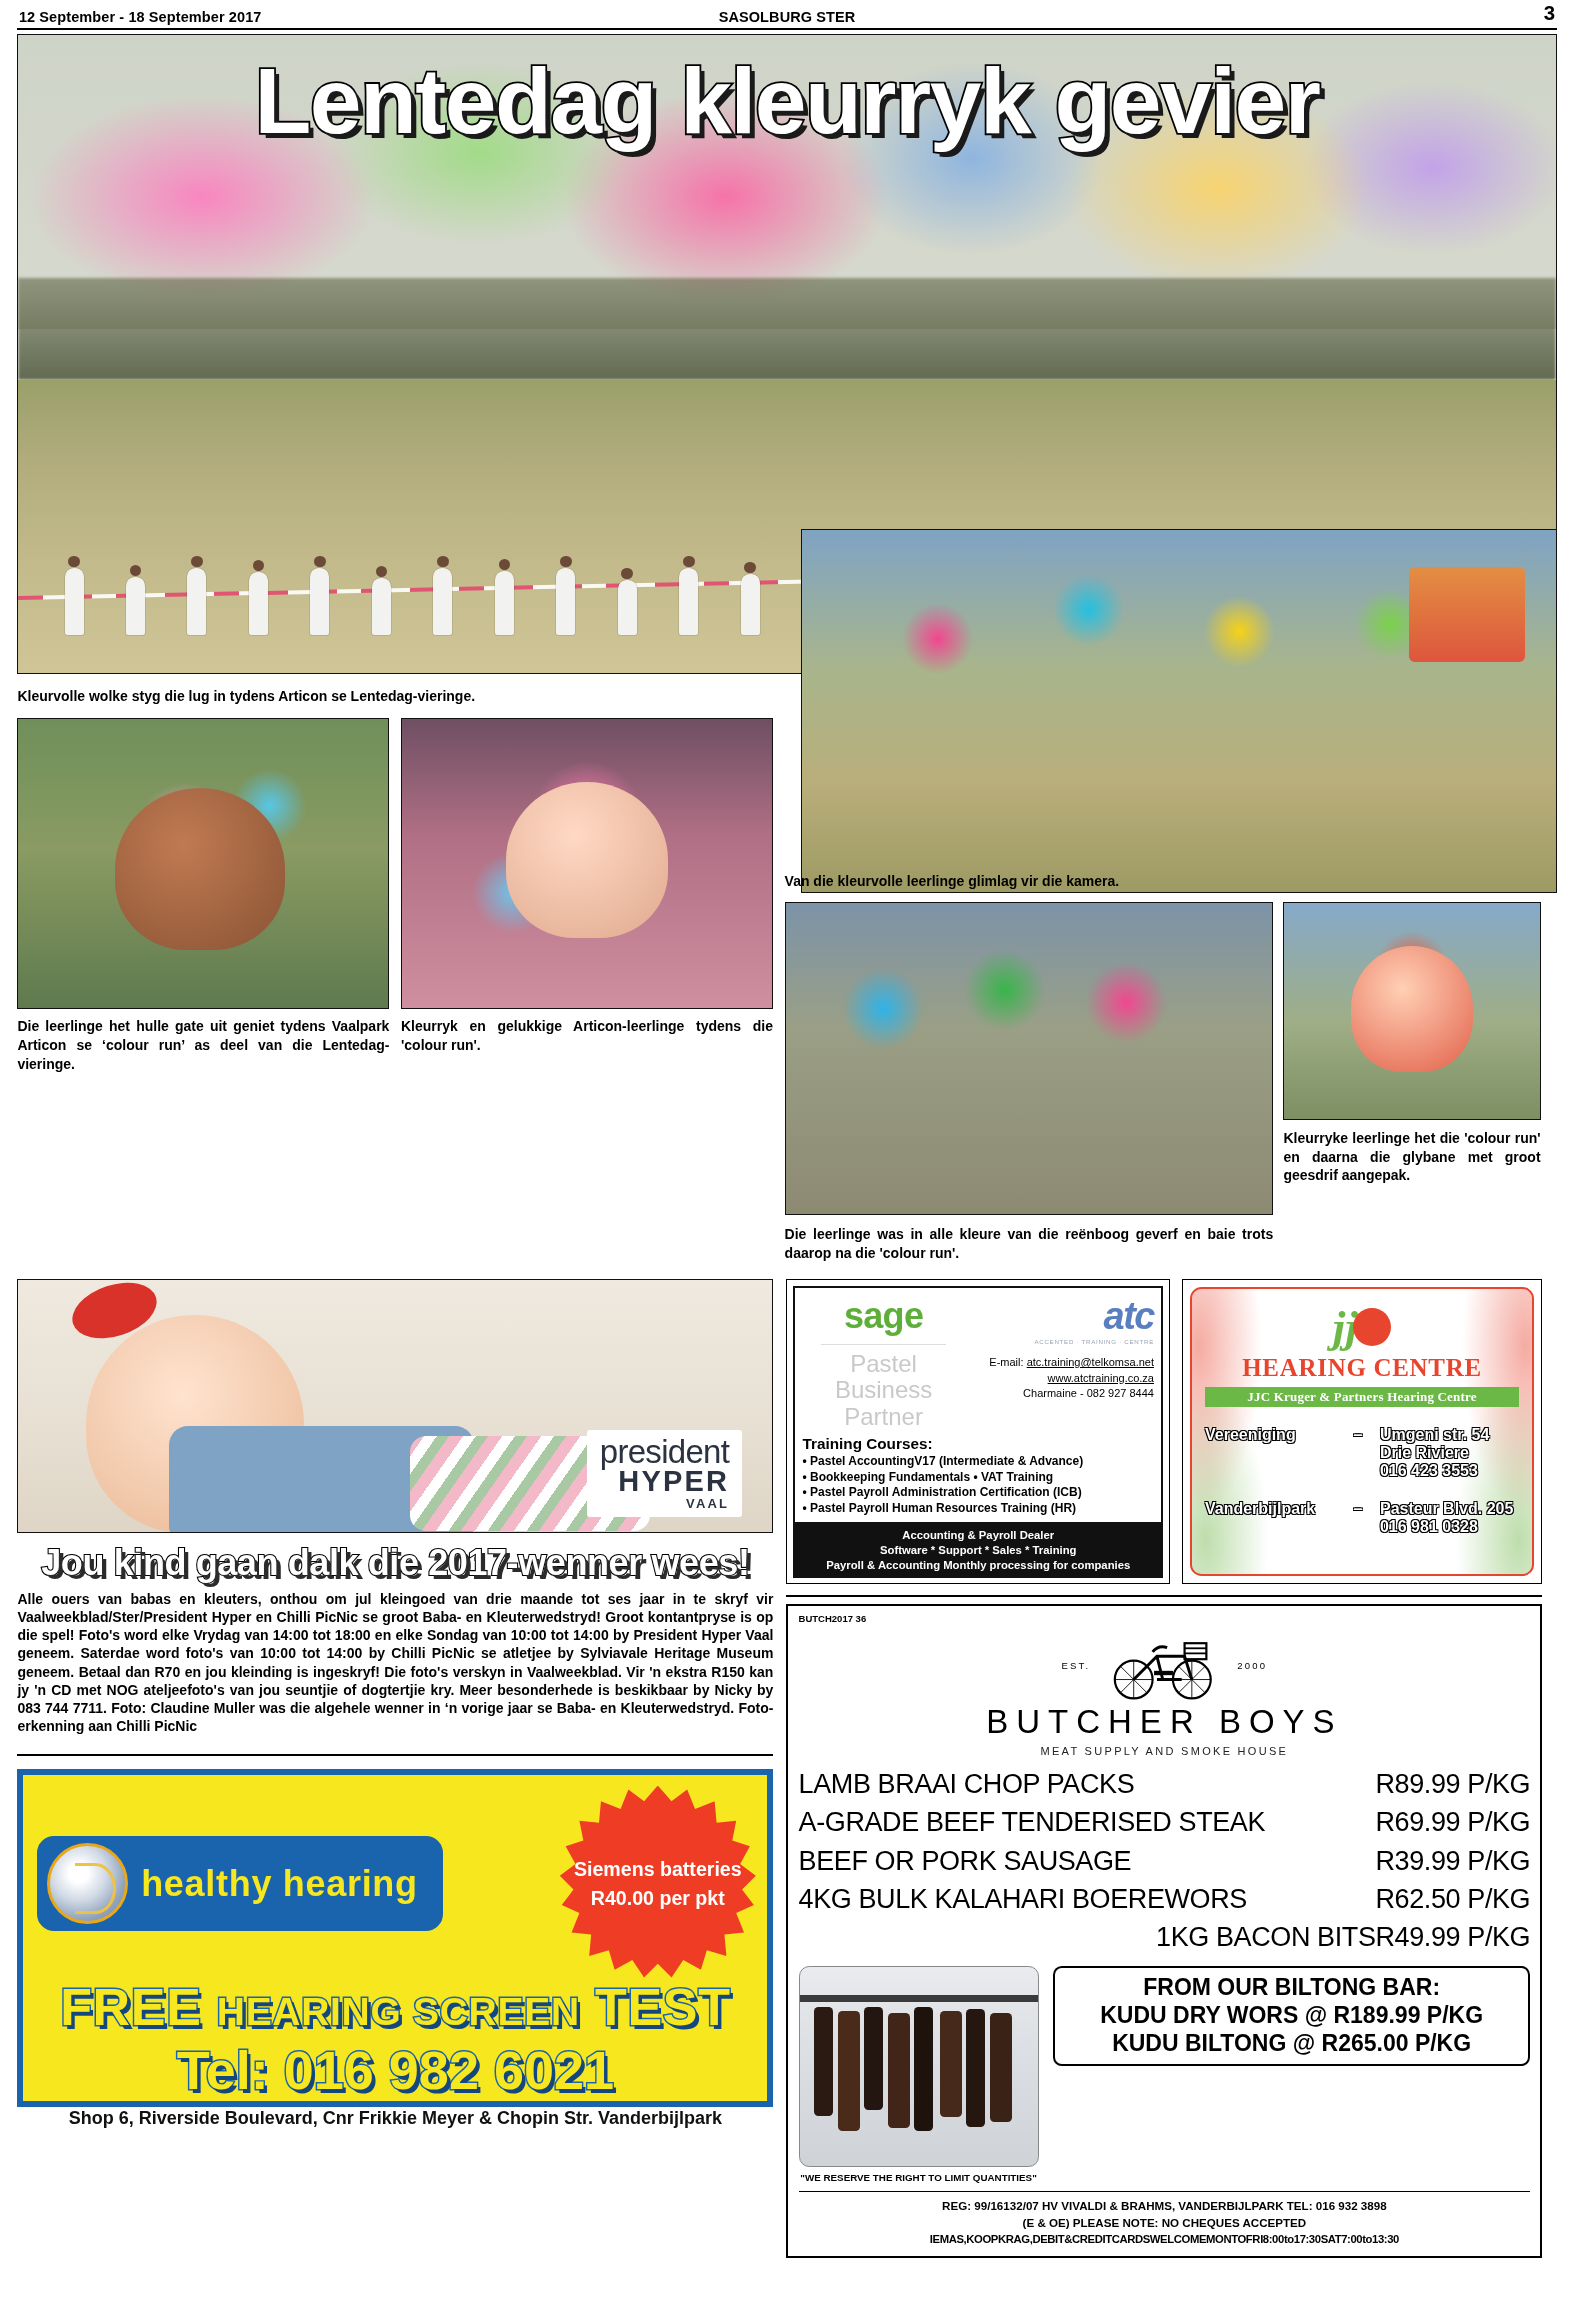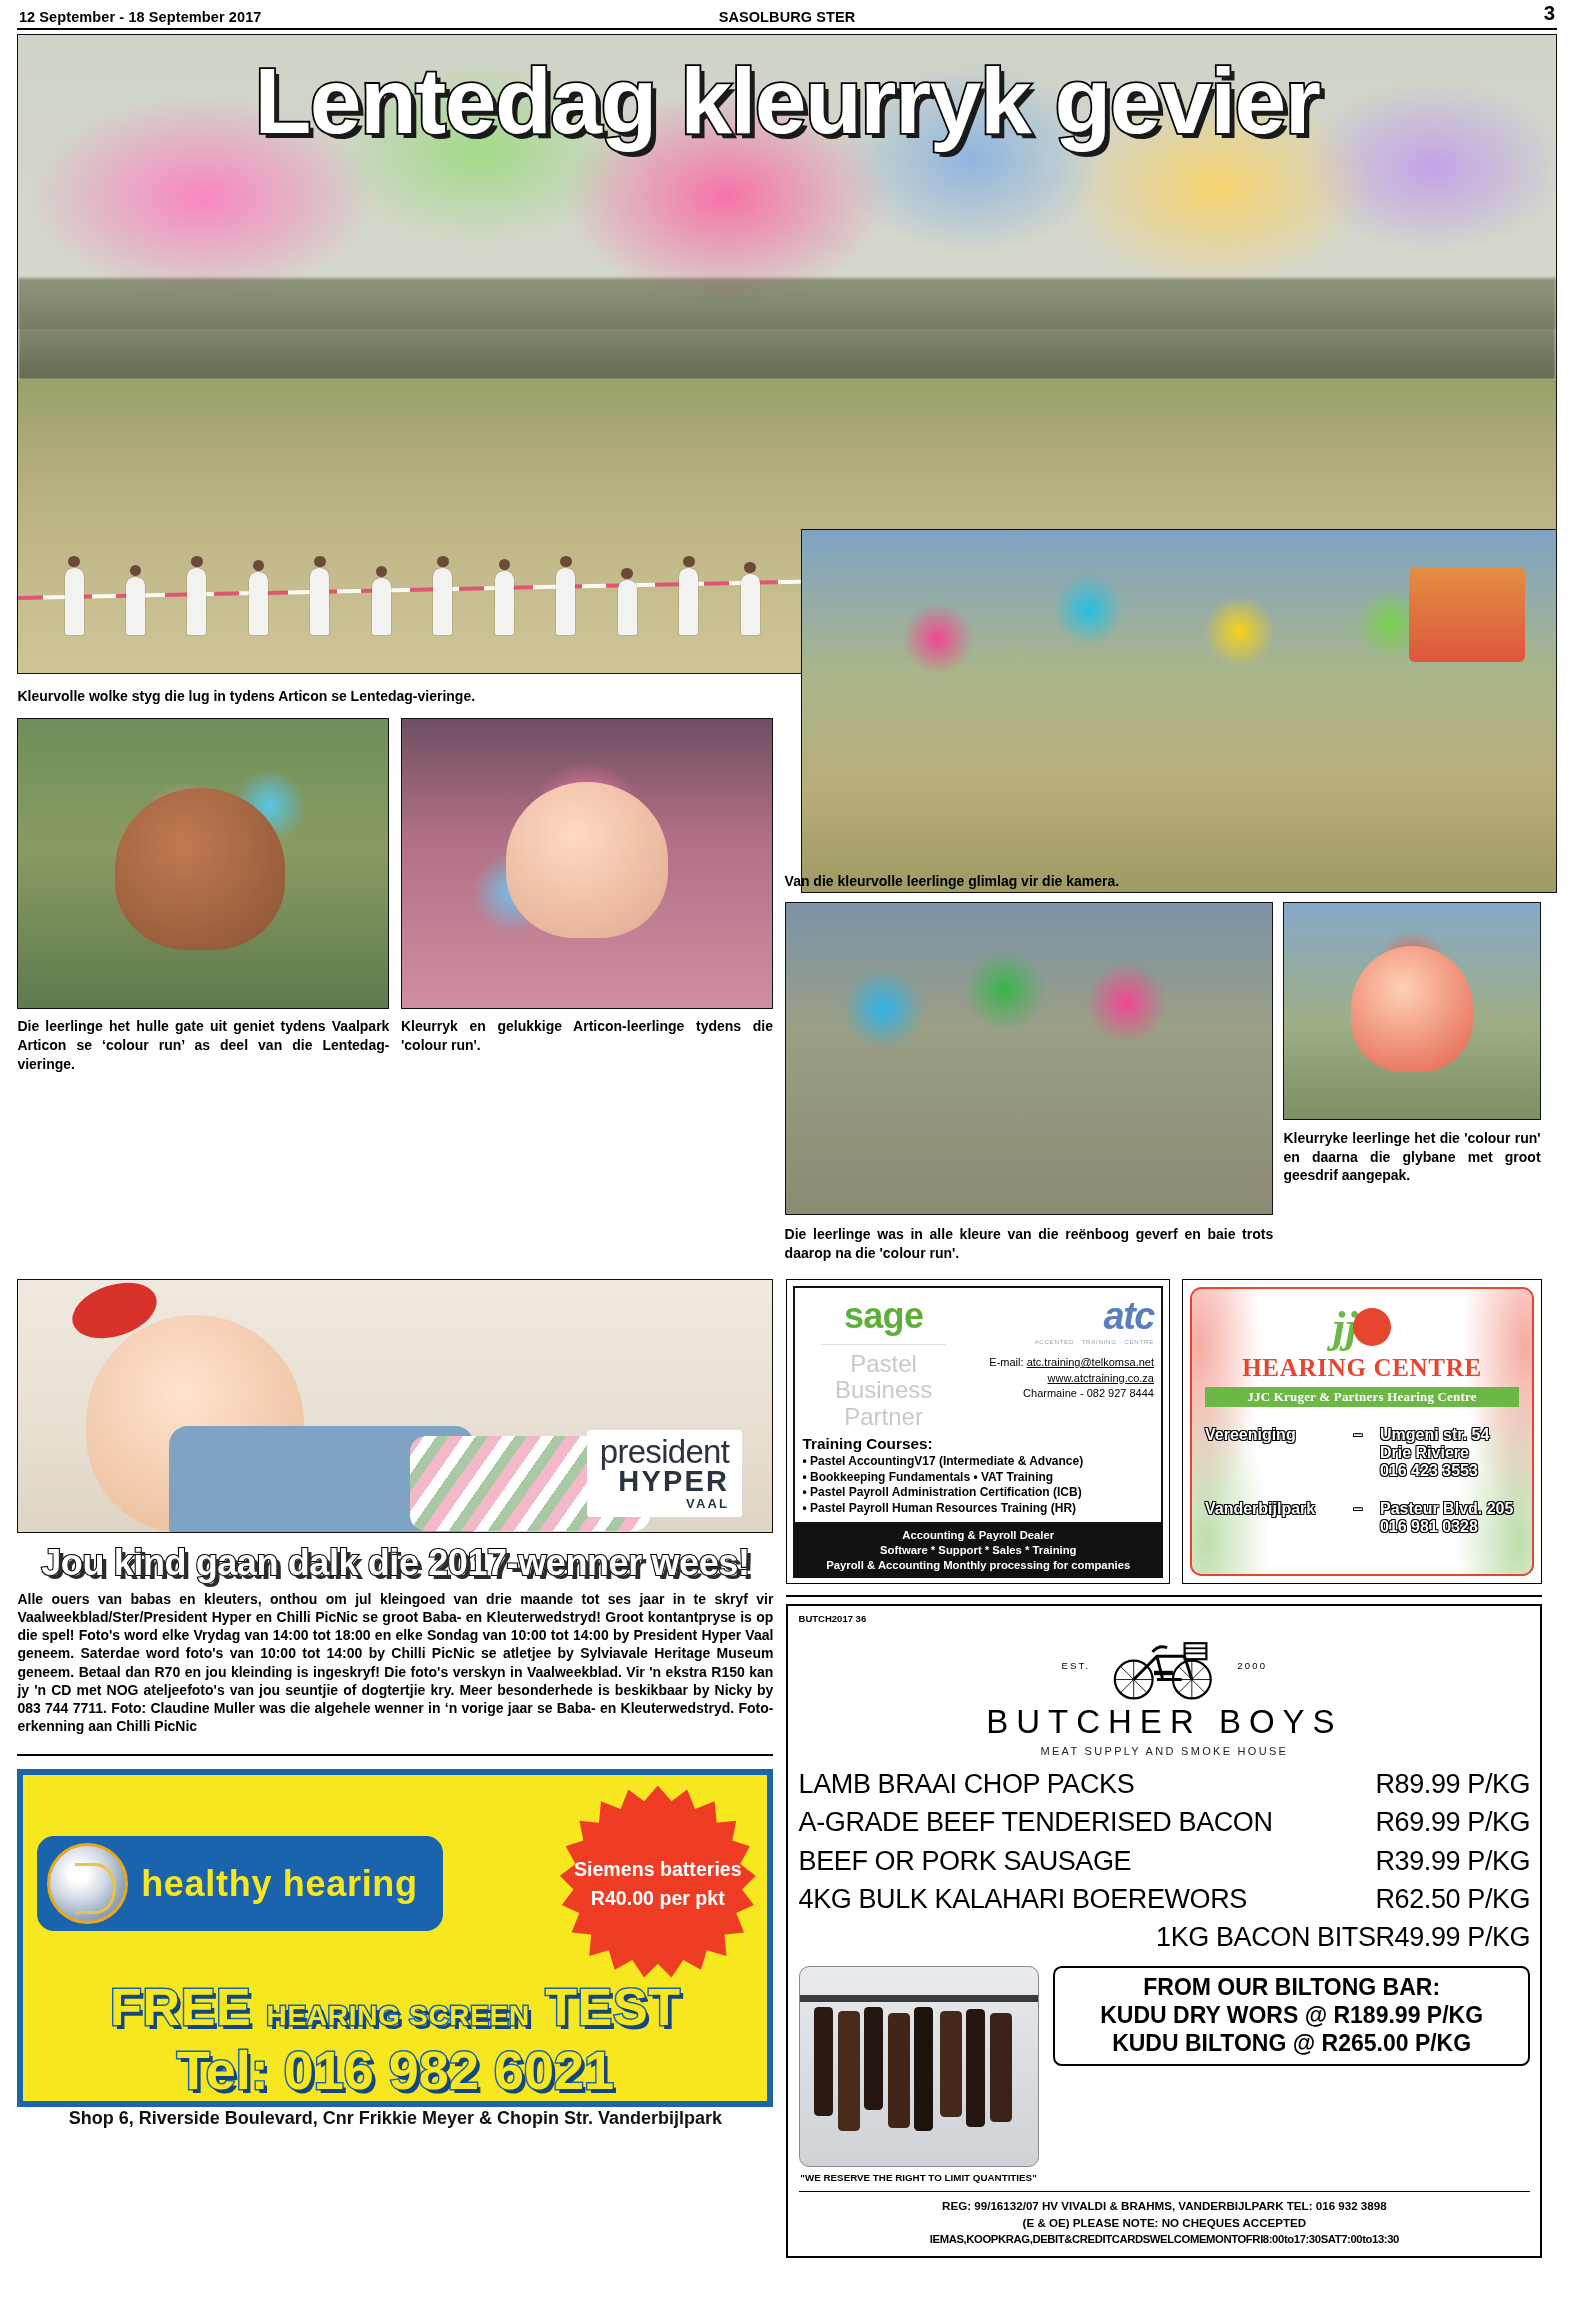--- a/index.html
+++ b/index.html
@@ -142,21 +142,21 @@
      background: radial-gradient(circle at 38% 36%, #ffffff 0 14%, #cfd8e4 42%, #8fa3bb 70%, #6d819b 100%);
      border:3.6px solid #e9a81c; position:relative; }
   .hh-ear::after{content:"";position:absolute;left:25px;top:17.4px;width:38px;height:45px;border-radius:0 60% 60% 0;
      border-right:3.6px solid #f0c243;border-top:3.6px solid #f0c243;border-bottom:3.6px solid #f0c243;}
   .starburst { width:196px; height:196px; background:#ef3c24; position:relative;
      clip-path: polygon(50% 0%,57% 8%,65% 2%,69% 12%,79% 8%,80% 19%,90% 18%,88% 28%,97% 31%,92% 40%,100% 46%,93% 53%,99% 61%,90% 65%,94% 75%,84% 76%,85% 87%,75% 84%,72% 94%,63% 89%,57% 98%,50% 91%,43% 98%,37% 89%,28% 94%,25% 84%,15% 87%,16% 76%,6% 75%,10% 65%,1% 61%,7% 53%,0% 46%,8% 40%,3% 31%,12% 28%,10% 18%,20% 19%,21% 8%,31% 12%,35% 2%,43% 8%);
      display:flex; flex-direction:column; align-items:center; justify-content:center; }
   .starburst b { color:#fff; font-size:19.6px; font-weight:bold; line-height:1.45; display:block; text-align:center; }
   .hh-free { text-align:center; color:#f7e71e; -webkit-text-stroke:2.9px #1a63ad; paint-order: stroke fill;
      font-weight:bold; font-size:52px; letter-spacing:0.7px; text-shadow:3.6px 3.6px 0 #14477d; }
-  .hh-free .sm { font-size:28px; }
+  .hh-free .sm { font-size:39px; }
   .hh-tel { text-align:center; color:#f7e71e; -webkit-text-stroke:2.9px #1a63ad; paint-order: stroke fill;
      font-weight:bold; font-size:54px; text-shadow:3.6px 3.6px 0 #14477d; }
   .hh-addr { text-align:center; font-weight:bold; font-size:18px; color:#111; }
 
   hr.rule { border:0; border-top:2.2px solid #000; }
 </style>
 </head>
 <body>
 
 <div class="page">
@@ -420,21 +420,21 @@
 
         <div class="bb-name">BUTCHER BOYS</div>
         <div class="bb-sub" style="margin-top:4.4px;">MEAT SUPPLY AND SMOKE HOUSE</div>
 
         <div style="margin-top:11.6px;">
           <div class="row" style="justify-content:space-between;margin-bottom:7.3px;">
             <div class="bb-item">LAMB BRAAI CHOP PACKS</div>
             <div class="bb-price">R89.99 P/KG</div>
           </div>
           <div class="row" style="justify-content:space-between;margin-bottom:7.3px;">
-            <div class="bb-item">A-GRADE BEEF TENDERISED BACON</div>
+            <div class="bb-item">A-GRADE BEEF TENDERISED STEAK</div>
             <div class="bb-price">R69.99 P/KG</div>
           </div>
           <div class="row" style="justify-content:space-between;margin-bottom:7.3px;">
             <div class="bb-item">BEEF OR PORK SAUSAGE</div>
             <div class="bb-price">R39.99 P/KG</div>
           </div>
           <div class="row" style="justify-content:space-between;margin-bottom:7.3px;">
             <div class="bb-item">4KG BULK KALAHARI BOEREWORS</div>
             <div class="bb-price">R62.50 P/KG</div>
           </div>

